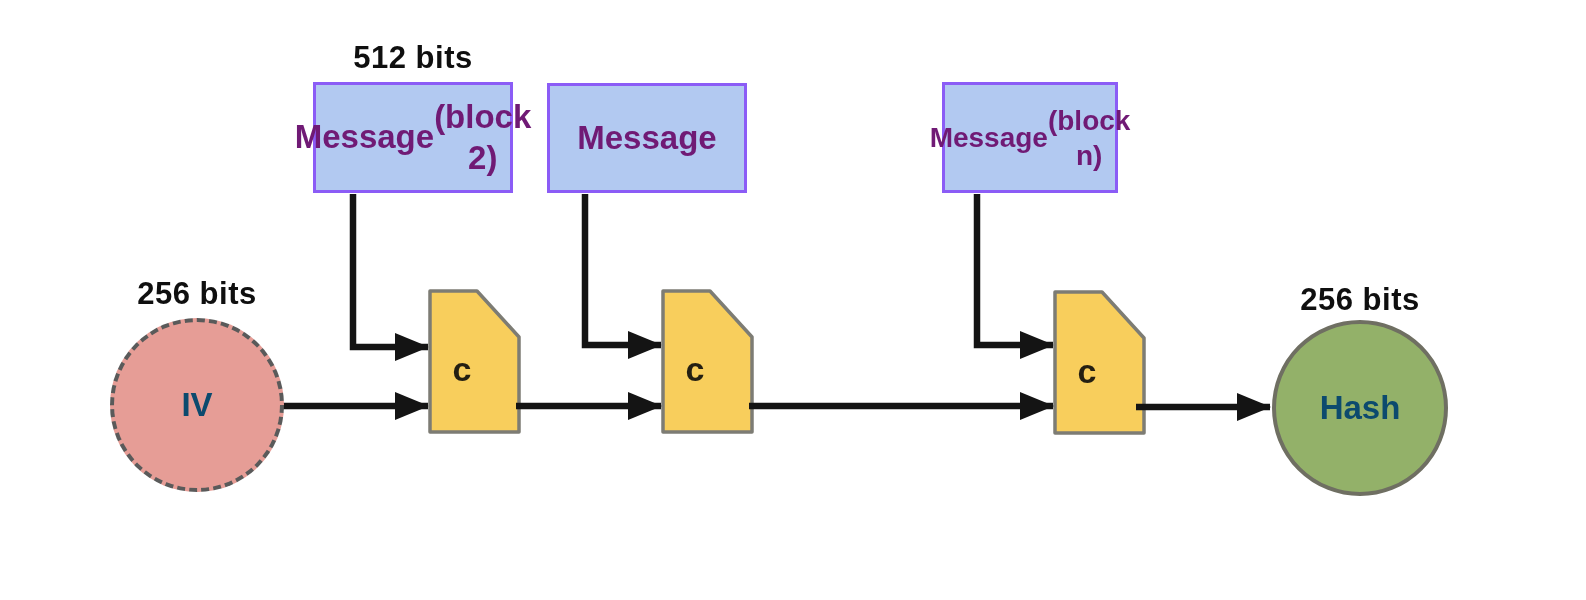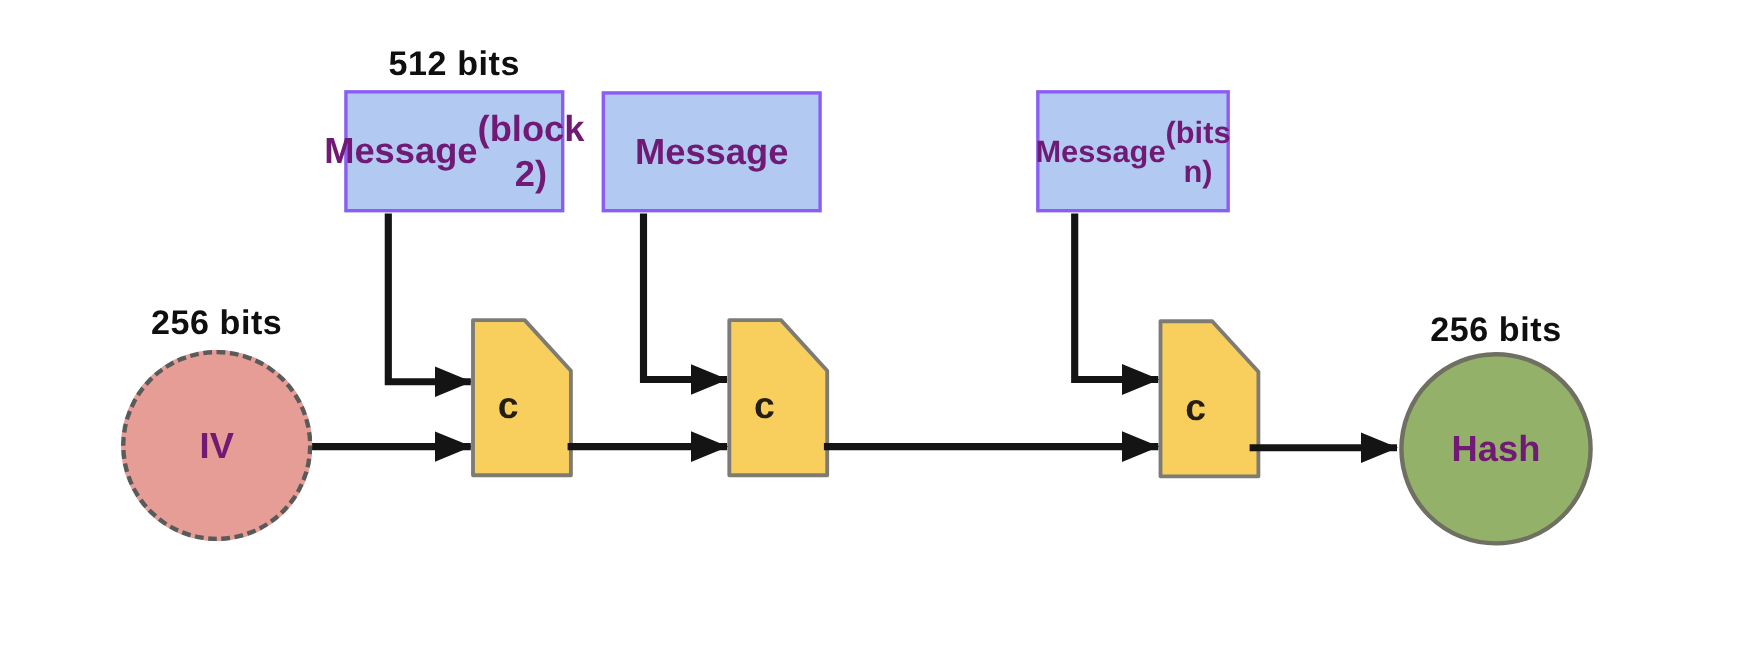--- a/index.html
+++ b/index.html
@@ -33,21 +33,21 @@
   .msg-box.large { font-size: 33px; line-height: 1.22; }
   .msg-box.small { font-size: 28px; line-height: 1.25; }
   .circle {
     box-sizing: border-box;
     border-radius: 50%;
     display: flex;
     align-items: center;
     justify-content: center;
     font-size: 33px;
     font-weight: 600;
-    color: #701a75;
+    color: #0c4a6e;
     text-align: center;
   }
   .iv-circle {
     background: #e69d96;
     border: 4px dashed #5a5a5a;
   }
   .hash-circle {
     background: #93b169;
     border: 4px solid #6f6f62;
     align-items: center;
@@ -93,21 +93,21 @@
 
   <div class="abs msg-box large" style="left:313px; top:82px; width:200px; height:111px;">
     <span>Message</span>
     <span>(block 2)</span>
   </div>
   <div class="abs msg-box large" style="left:547px; top:83px; width:200px; height:110px;">
     <span>Message</span>
   </div>
   <div class="abs msg-box small" style="left:942px; top:82px; width:176px; height:111px;">
     <span>Message</span>
-    <span>(bits n)</span>
+    <span>(block n)</span>
   </div>
 
   <div class="abs circle iv-circle" style="left:110px; top:318px; width:174px; height:174px;">
     <span>IV</span>
   </div>
 
   <div class="abs circle hash-circle" style="left:1272px; top:320px; width:176px; height:176px;">
     <span>Hash</span>
   </div>
 

